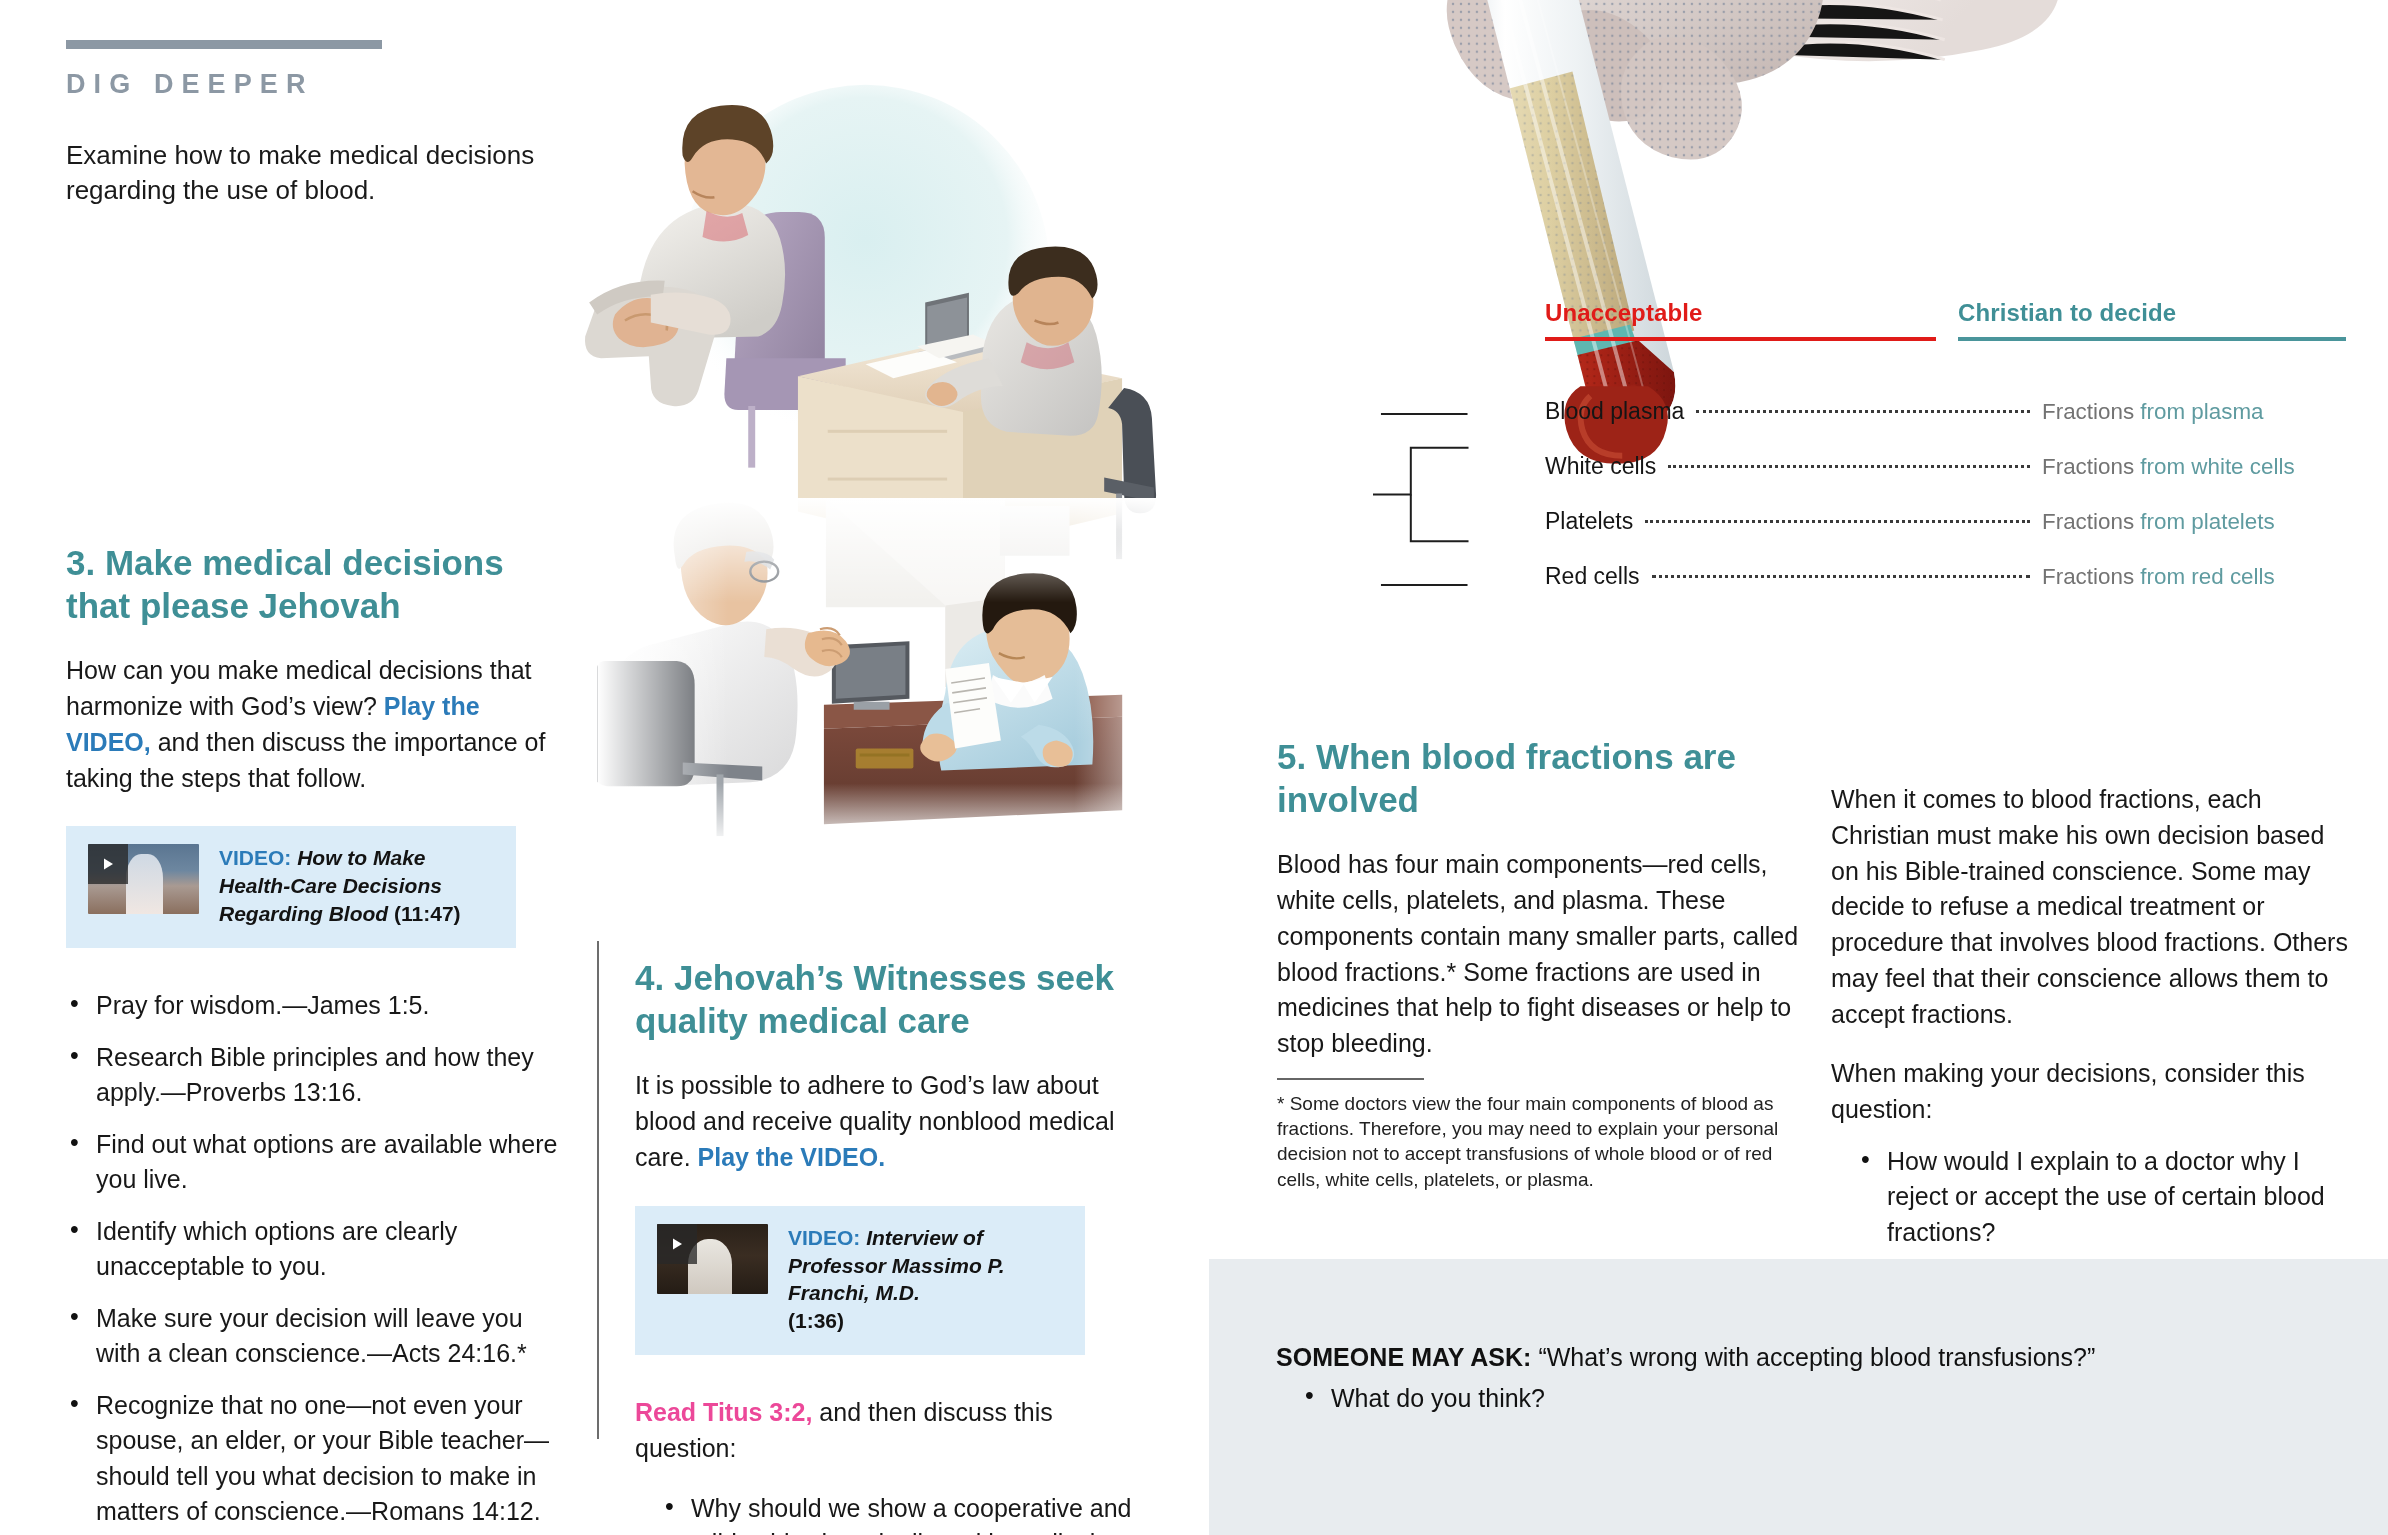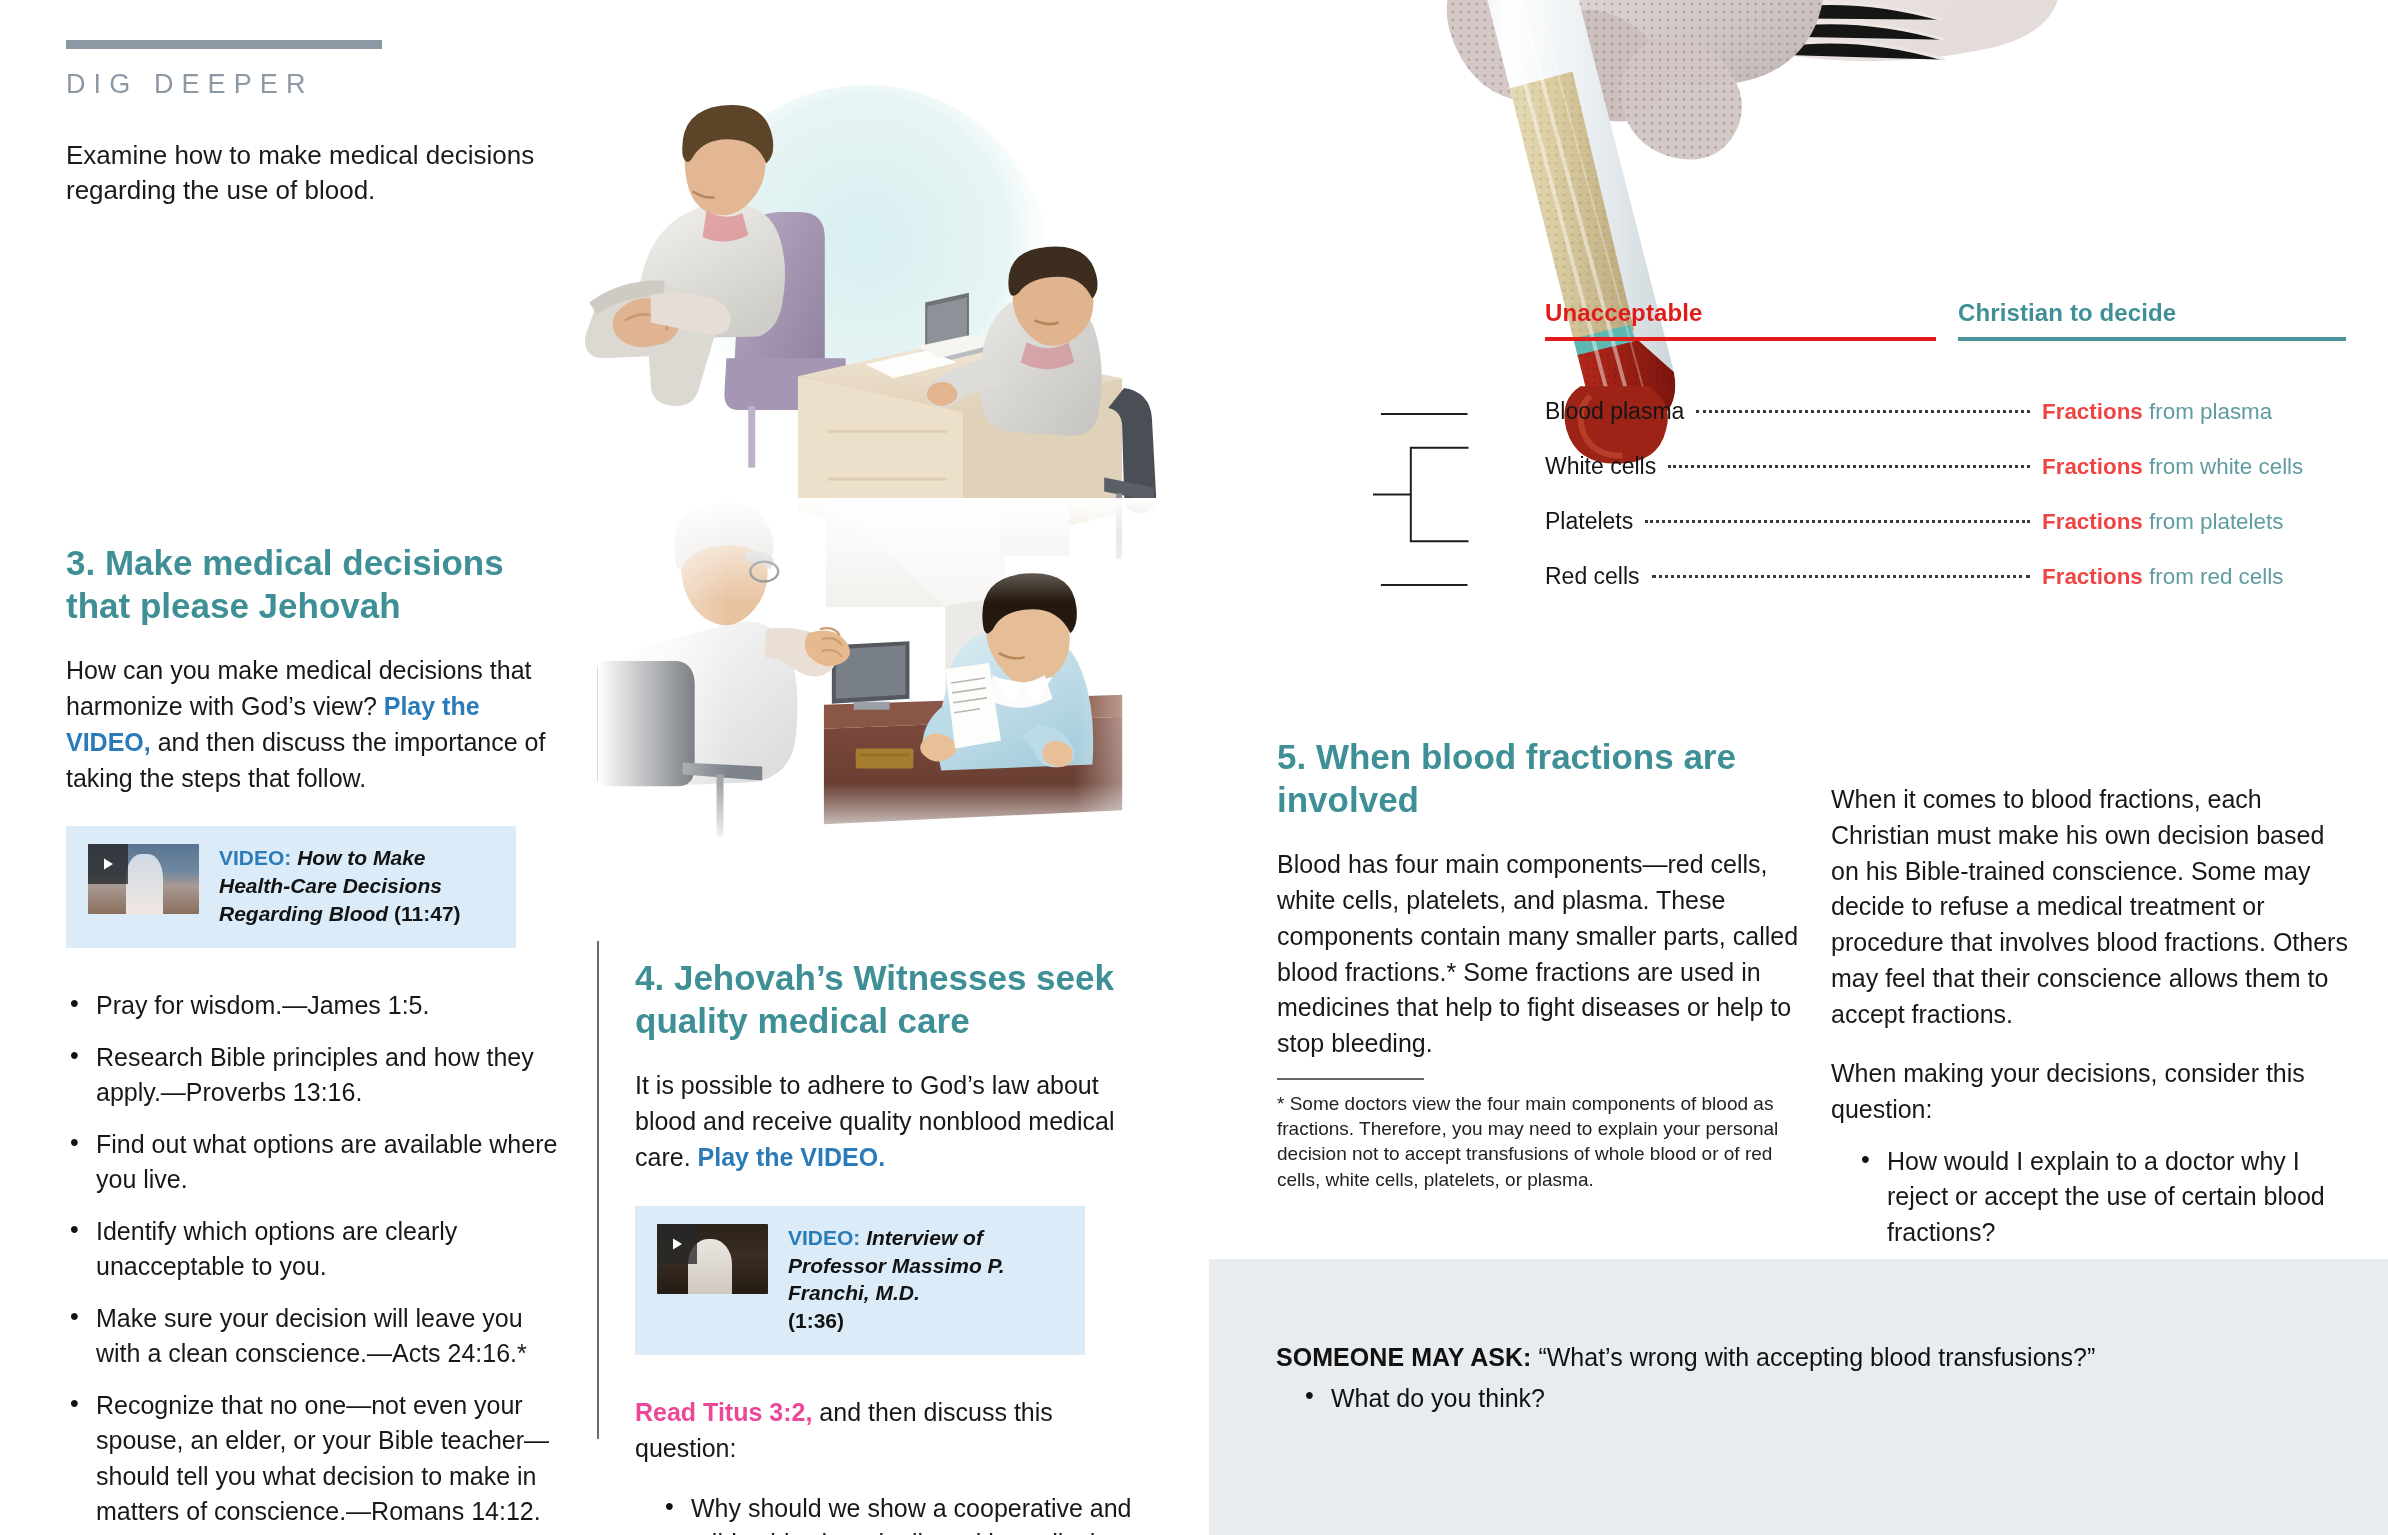--- a/index.html
+++ b/index.html
@@ -9,21 +9,21 @@
     font-family: "Liberation Sans", sans-serif;
     overflow: hidden;
   }
   #page { position: relative; width: 2388px; height: 1535px; background:#fff; }
 
   
   .col-left { position:absolute; left:66px; top:40px; width:517px; }
 
   .dd-rule { width:316px; height:9px; background:#8c98a4; margin-bottom:20px; }
   .dd-title {
-    font-size:27px; font-weight:400; letter-spacing:.30em;
+    font-size:27px; font-weight:700; letter-spacing:.30em;
     color:#8c98a4; margin-bottom:38px;
   }
   .dd-intro { font-size:26px; line-height:1.36; color:#1a1a1a; }
 
   .sec-head {
     color:#3f8f96; font-weight:700; font-size:35px; line-height:1.22;
     margin-bottom:26px;
   }
   .body-p { font-size:25px; line-height:1.43; color:#181818; }
   .link-blue { color:#2b7bb9; font-weight:700; }
@@ -96,21 +96,21 @@
   .th-rule.ch { left:413px; width:388px; background:#4a959b; }
 
   .rowset { position:absolute; left:1545px; top:398px; width:796px; }
   .drow { position:relative; height:55px; display:flex; align-items:baseline; }
   .dname { font-size:23px; color:#151515; white-space:nowrap; }
   .dots {
     flex:1 1 auto; margin:0 12px 0 12px; height:1px;
     border-bottom:3.5px dotted #3a3a3a; transform:translateY(-6px);
   }
   .dfrac { width:299px; font-size:22.4px; color:#5f9ba0; white-space:nowrap; }
-  .dfrac b { color:#ef4444; font-weight:700; }
+  .dfrac b { color:#737373; font-weight:400; }
 
   
   .sec5-left { position:absolute; left:1277px; top:736px; width:527px; }
   .sec5-right { position:absolute; left:1831px; top:782px; width:517px; }
   .fn-rule2 { width:147px; height:2px; background:#666; margin:16px 0 11px 0; }
   .footnote2 { font-size:19px; line-height:1.33; color:#222; }
 
   
   .gray-panel {
     position:absolute; left:1209px; top:1259px; width:1179px; height:277px;

